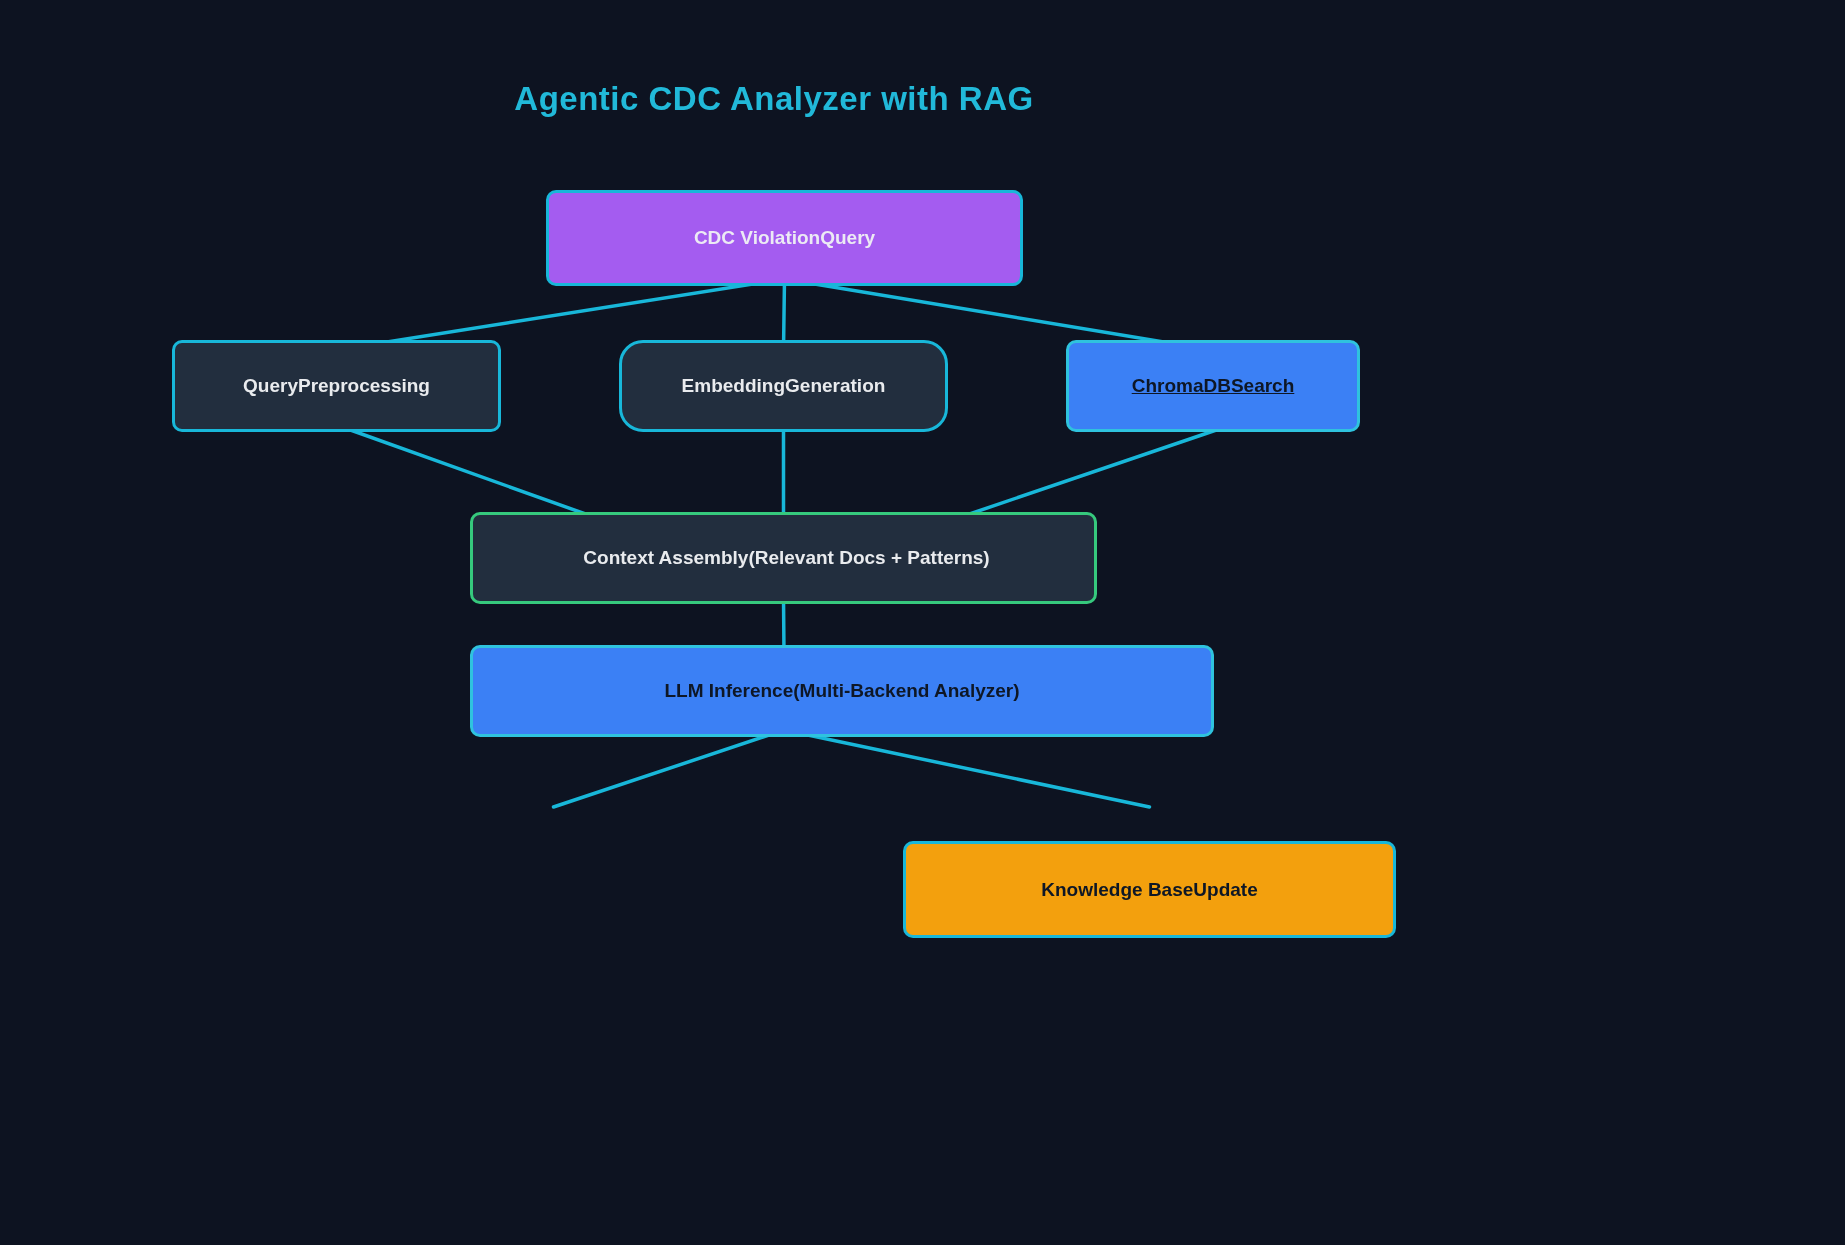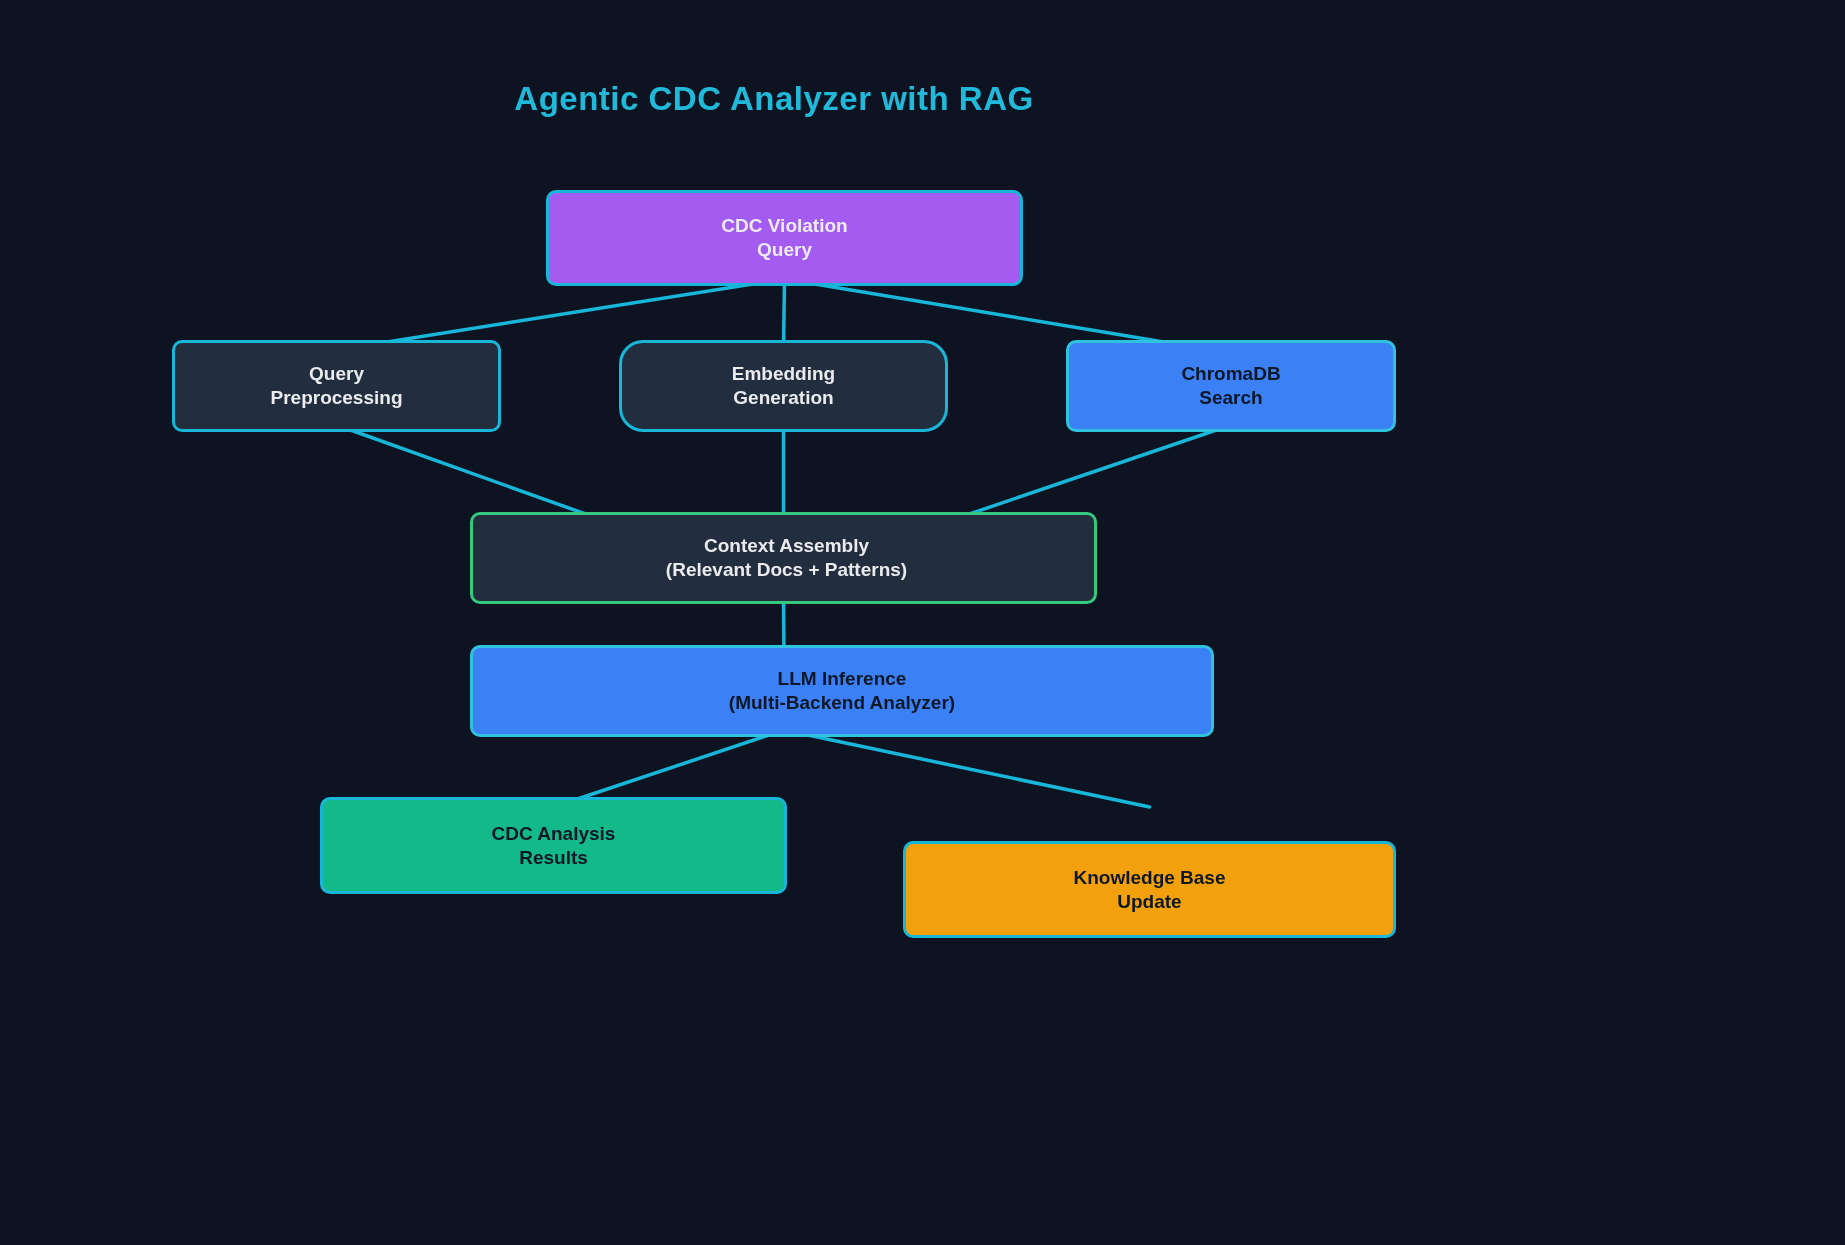--- a/index.html
+++ b/index.html
@@ -14,35 +14,35 @@
   .page-title{
     position:absolute;left:174px;top:80px;width:1200px;
     text-align:center;
     font-size:33px;font-weight:bold;letter-spacing:.5px;
     color:var(--accent,#21b9d9);
   }
   .node{
     position:absolute;
     box-sizing:border-box;
     border-radius:10px;
-    display:flex;flex-direction:column;align-items:center;justify-content:center;
+    display:flex;align-items:center;justify-content:center;
     font-size:19px;font-weight:bold;line-height:24px;
     text-align:center;
   }
   .s-purple{background:var(--purple,#a45cf0);border:3px solid var(--accent,#18b7d9);color:#eceaf4;}
   .s-dark{background:var(--slate,#222e3e);border:3px solid var(--accent,#18b7d9);color:#e9ebee;}
   .s-darkgreen{background:var(--slate,#222e3e);border:3px solid var(--greenBorder,#36c97d);color:#e9ebee;padding-left:6px;}
   .s-blue{background:var(--blue,#3b80f5);border:3px solid #2fc3de;color:#0e1726;}
   .s-green{background:var(--green,#13b988);border:3px solid var(--accent,#18b7d9);color:#0e1726;}
   .s-orange{background:var(--orange,#f3a00d);border:3px solid var(--accent,#18b7d9);color:#0e1726;}
   
   .n-cdcq{left:546px;top:190px;width:477px;height:96px;}
   .n-qp  {left:172px;top:340px;width:329px;height:92px;}
   .n-eg  {left:619px;top:340px;width:329px;height:92px;border-radius:24px;}
-  .n-cs  {left:1066px;top:340px;width:330px;height:92px;}
+  .n-cs  {left:1066px;top:340px;width:294px;height:92px;text-decoration:underline;}
   .n-ca  {left:470px;top:512px;width:627px;height:92px;}
   .n-llm {left:470px;top:645px;width:744px;height:92px;}
   .n-car {left:320px;top:797px;width:467px;height:97px;}
   .n-kbu {left:903px;top:797px;width:493px;height:97px;margin-top:44px;}
 </style>
 </head>
 <body>
 
 <div id="stage" style="--bg: #0d1321; --accent: #18b7d9; --purple: #a45cf0; --slate: #222e3e; --blue: #3b80f5; --green: #13b988; --orange: #f3a00d; --greenBorder: #36c97d;">
 
@@ -83,23 +83,19 @@
   <div class="node n-ca s-darkgreen">
     <span>Context Assembly</span>
     <span>(Relevant Docs + Patterns)</span>
   </div>
 
   <div class="node n-llm s-blue">
     <span>LLM Inference</span>
     <span>(Multi-Backend Analyzer)</span>
   </div>
 
-  <div class="node n-car s-green">
-    <span>CDC Analysis</span>
-    <span>Results</span>
-  </div>
 
   <div class="node n-kbu s-orange">
     <span>Knowledge Base</span>
     <span>Update</span>
   </div>
 
 </div>
 
 </body></html>

